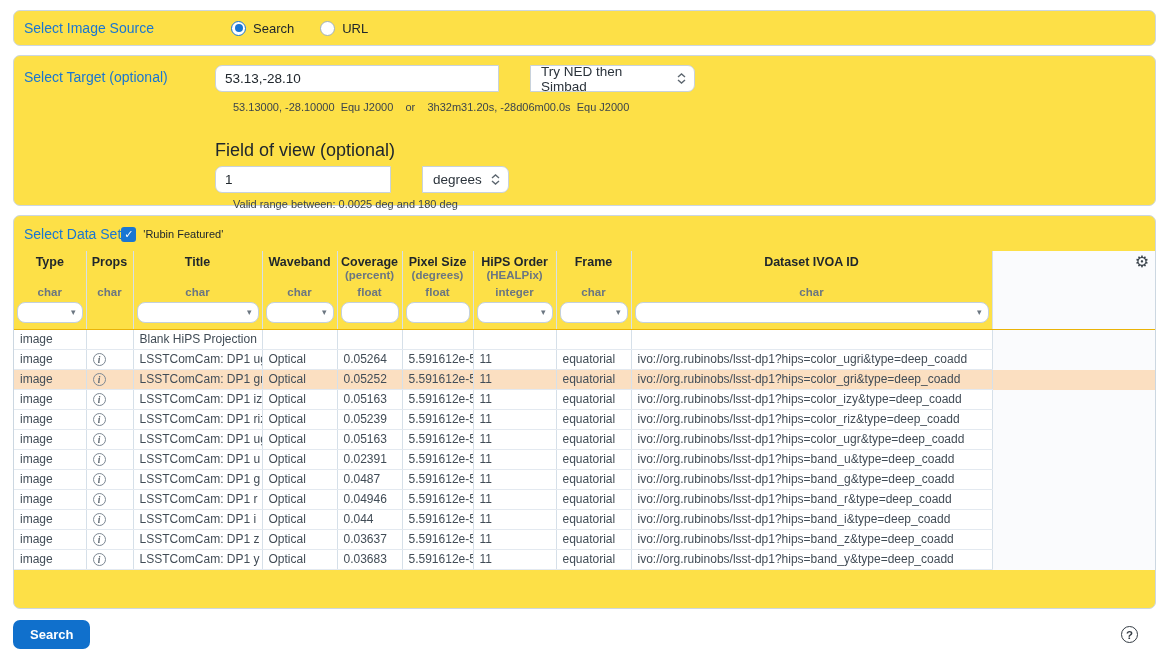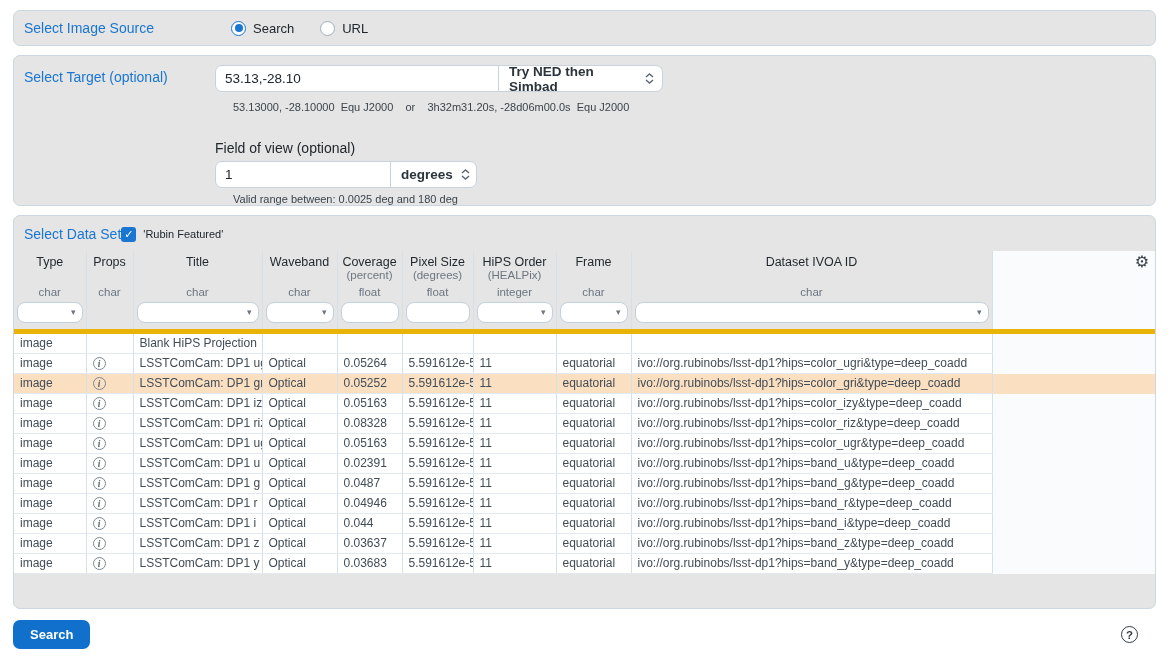--- a/index.html
+++ b/index.html
@@ -8,21 +8,21 @@
     font-family: "Liberation Sans", "DejaVu Sans", sans-serif;
     color: #2b333b;
     font-size: 13px;
   }
   .page { padding: 10px 13px 0 13px; }
 
   
   .panel {
     border: 1px solid #ccd7e1;
     border-radius: 7px;
-    background: #e5e5e5;
+    background: #fde047;
     margin-bottom: 9px;
     position: relative;
   }
   .panel-label {
     color: #1976d2;
     font-size: 14px;
     white-space: nowrap;
   }
 
   
@@ -37,58 +37,58 @@
   .radio.checked { border: 1px solid #1976d2; }
   .radio.checked::after {
     content: ""; position: absolute; left: 2.5px; top: 2.5px;
     width: 8px; height: 8px; border-radius: 50%; background: #1976d2;
   }
   .radio-label { font-size: 13px; color: #20272d; }
 
   
   .panel-target { display: flex; padding: 9px 28px 12px 10px; height: 151px; }
   .panel-target .panel-label { width: 191px; padding-top: 4px; }
-  .field-row { display: flex; align-items: stretch; }
+  .field-row { display: flex; align-items: stretch; gap: 32px; }
   .text-input {
     border: 1px solid #c8d2dc; border-radius: 7px; background: #fff;
     font-family: "Liberation Sans", sans-serif; font-size: 13.5px; color: #20272d;
     padding: 0 9px; height: 27px; outline: none;
   }
   .target-input { width: 284px; border-top-right-radius: 0; border-bottom-right-radius: 0; }
   .selectbox {
     display: inline-flex; align-items: center; justify-content: space-between;
     border: 1px solid #c8d2dc; border-radius: 7px; background: #fff;
     height: 27px; padding: 0 8px 0 10px; font-size: 13.5px; color: #2b333b; cursor: pointer;
   }
-  .selectbox.joined { border-top-left-radius: 0; border-bottom-left-radius: 0; margin-left: -1px; font-weight: bold; }
+  .selectbox.joined { border-top-left-radius: 0; border-bottom-left-radius: 0; margin-left: -1px; }
   .resolver-select { width: 165px; }
   .spin { display: inline-flex; flex-direction: column; gap: 1px; margin-left: 8px; }
   .spin svg { display: block; }
   .coord-hint {
     font-size: 11px; color: #3b444c; margin: 9px 0 16px 18px; white-space: pre;
   }
-  .fov-label { font-size: 14px; color: #20272d; margin: 27px 0 5px 0; }
+  .fov-label { font-size: 18px; color: #20272d; margin: 27px 0 5px 0; }
   .fov-input { width: 176px; border-top-right-radius: 0; border-bottom-right-radius: 0; }
   .fov-select { width: 87px; }
   .range-hint { font-size: 11px; color: #3b444c; margin: 5px 0 0 18px; }
 
   
   .panel-dataset { height: 394px; overflow: hidden; }
   .dataset-header { display: flex; align-items: center; padding: 10px 10px 9px 10px; }
   .checkbox-wrap { display: inline-flex; align-items: center; gap: 7px; cursor: pointer; }
   .checkbox {
     width: 15px; height: 15px; border-radius: 3px; background: #1976d2;
     color: #fff; font-size: 11px; line-height: 15px; text-align: center; display: inline-block;
   }
   .checkbox-label { font-size: 11px; color: #20272d; }
 
   .table-wrap { position: relative; }
   table { border-collapse: collapse; table-layout: fixed; width: 1141px; font-size: 12px; }
   th, td { border-right: 1px solid #d6e0e9; overflow: hidden; white-space: nowrap; }
-  th { font-weight: normal; vertical-align: top; padding: 0; border-bottom: 5px solid #eab308; }
+  th { font-weight: bold; vertical-align: top; padding: 0; border-bottom: 1px solid #eab308; }
   th.filler, td.filler { border-right: none; background: #fafbfd; }
   td.filler { border-bottom: none; }
   .col-name { font-size: 12.5px; color: #1f262c; text-align: center; padding-top: 4px; min-height: 32px; }
   .col-sub { display: block; font-size: 11.5px; color: #6b7681; }
   .col-type { font-size: 11.5px; color: #6b7681; text-align: center; padding: 3px 0 4px 0; }
   .col-filter { padding: 0 3px 6px 3px; }
   .filter-box {
     height: 21px; border: 1px solid #c3d0dd; border-radius: 8px; background: #fff;
     display: flex; align-items: center; justify-content: flex-end; padding: 0 6px; cursor: pointer;
   }
@@ -323,21 +323,21 @@
               <td>11</td>
               <td>equatorial</td>
               <td>ivo://org.rubinobs/lsst-dp1?hips=color_izy&amp;type=deep_coadd</td>
               <td class="filler"></td>
             </tr>
             <tr>
               <td>image</td>
               <td><span class="info-icon">i</span></td>
               <td>LSSTComCam: DP1 riz</td>
               <td>Optical</td>
-              <td>0.08328</td>
+              <td>0.05239</td>
               <td>5.591612e-5</td>
               <td>11</td>
               <td>equatorial</td>
               <td>ivo://org.rubinobs/lsst-dp1?hips=color_riz&amp;type=deep_coadd</td>
               <td class="filler"></td>
             </tr>
             <tr>
               <td>image</td>
               <td><span class="info-icon">i</span></td>
               <td>LSSTComCam: DP1 ugr</td>

